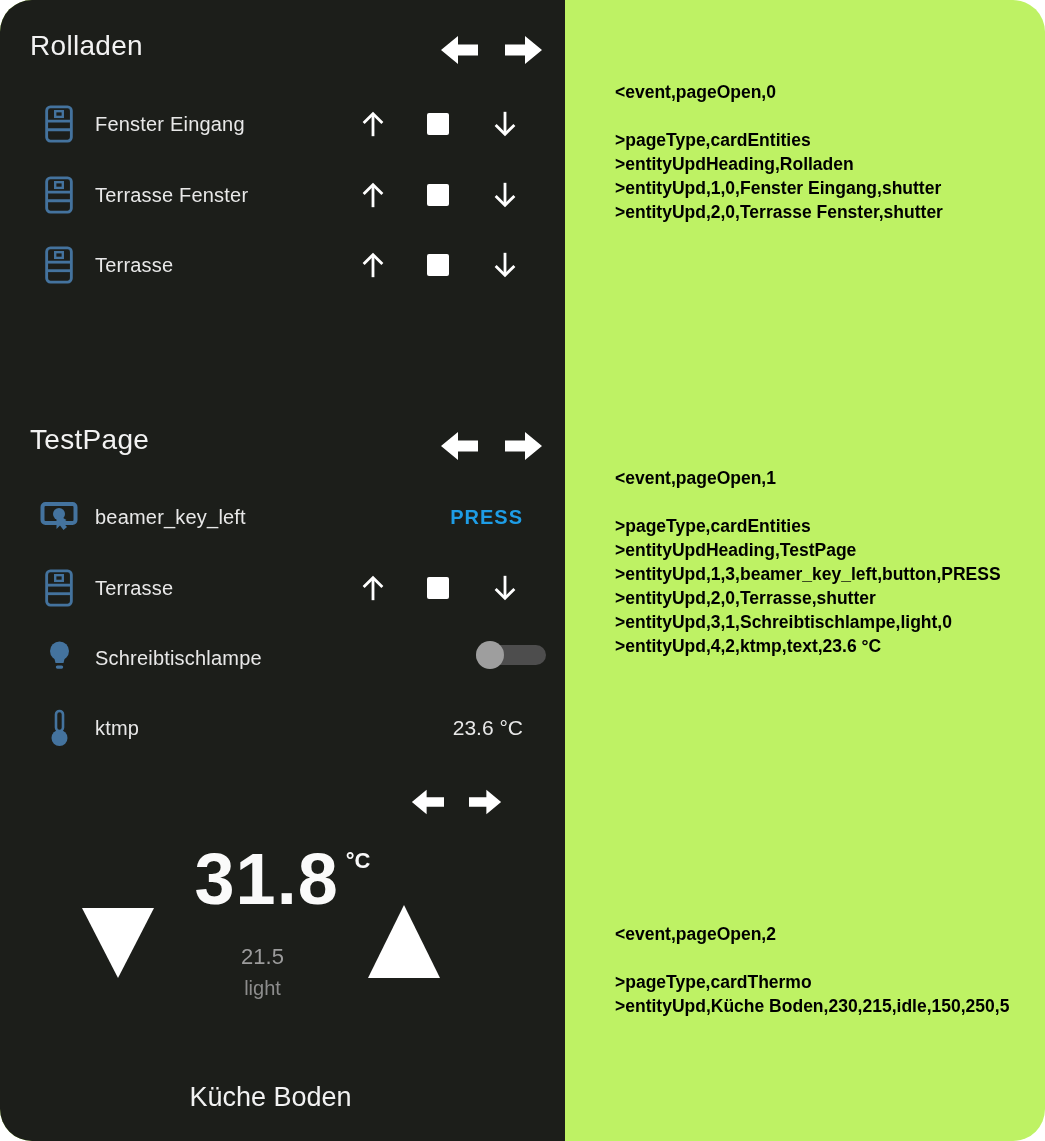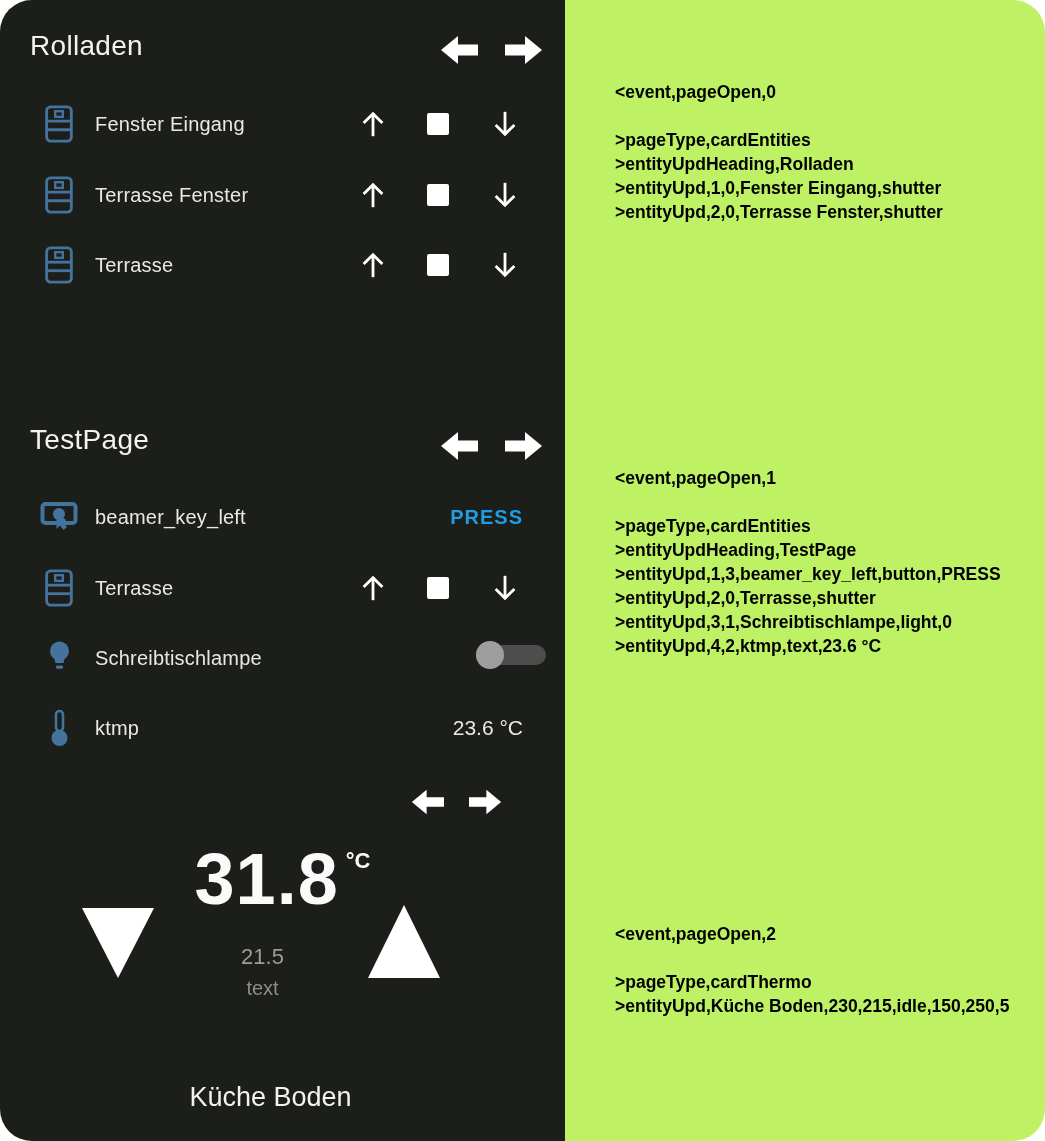--- a/index.html
+++ b/index.html
@@ -220,21 +220,21 @@
               <polygon points="0,0 72,0 36,70" fill="#ffffff"></polygon>
             </svg></span>
       </div>
       <div class="tri-btn" style="left:368px;top:905px;">
         <span><svg width="72" height="73" viewBox="0 0 72 73">
               <polygon points="36,0 72,73 0,73" fill="#ffffff"></polygon>
             </svg></span>
       </div>
 
       <div class="thermo-target">21.5</div>
-      <div class="thermo-state">text</div>
+      <div class="thermo-state">light</div>
       <div class="thermo-title">Küche Boden</div>
     </div>
 
   </div>
 
   <div>
 
     <div class="log-block" style="top:80px;">
       <div>&lt;event,pageOpen,0</div>
       <div class="log-gap"></div>

